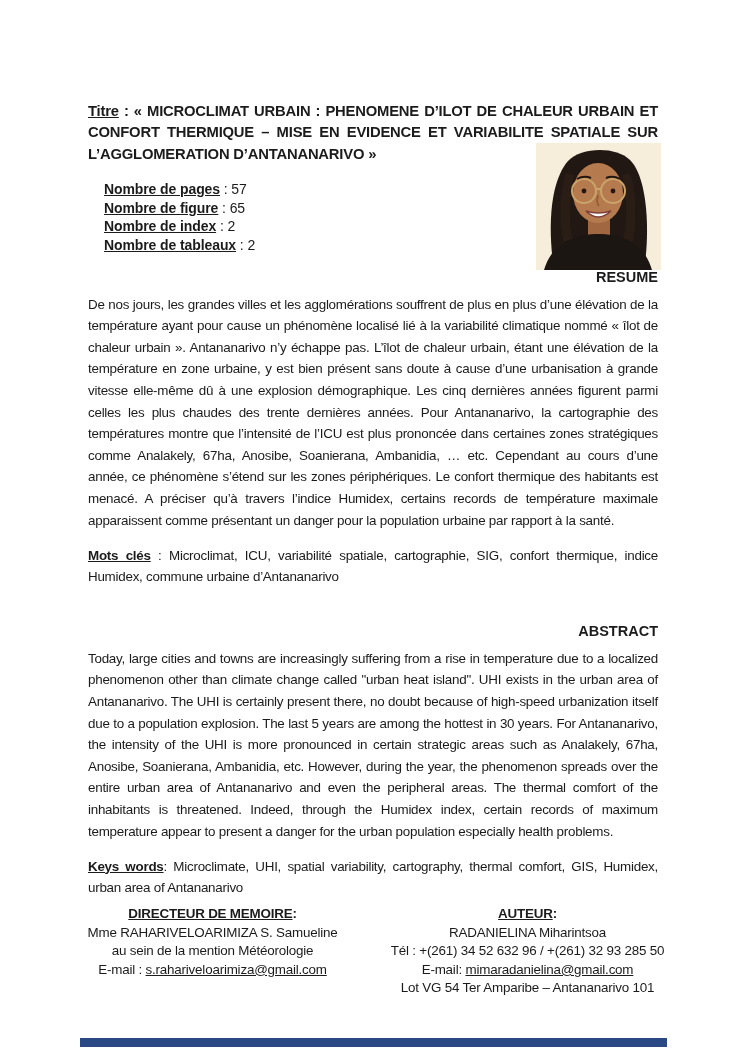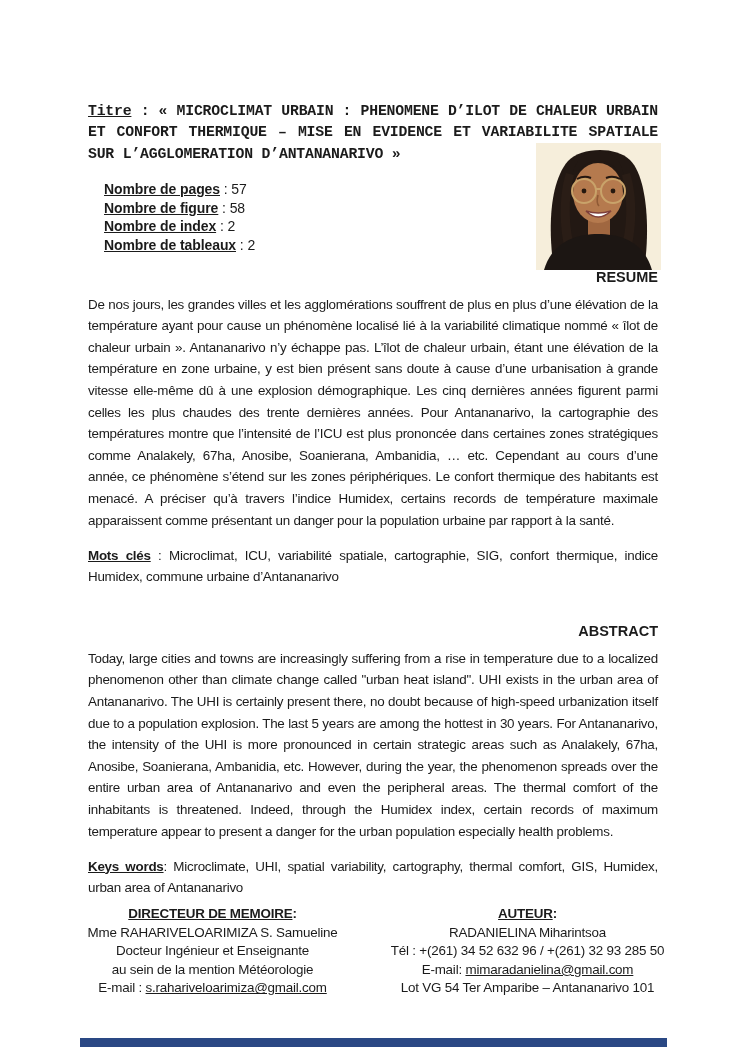--- a/index.html
+++ b/index.html
@@ -21,21 +21,20 @@
     left: 88px;
     top: 86px;
     width: 570px;
   }
   .doc-title {
     font-size: 14.8px;
     font-weight: bold;
     line-height: 21.5px;
     letter-spacing: -0.2px;
     text-align: justify;
-    font-family: Liberation Mono, monospace;
   }
   .u { text-decoration: underline; }
   .stats {
     margin-top: 15px;
   }
   .stat-row {
     font-size: 14px;
     line-height: 18.6px;
     letter-spacing: -0.1px;
   }
@@ -103,21 +102,21 @@
 <body>
 
 <div class="page">
 
   <div class="content">
 
     <p class="doc-title"><span class="u">Titre</span><span> : « MICROCLIMAT URBAIN : PHENOMENE D’ILOT DE CHALEUR URBAIN ET CONFORT THERMIQUE – MISE EN EVIDENCE ET VARIABILITE SPATIALE SUR L’AGGLOMERATION D’ANTANANARIVO »</span></p>
 
     <div class="stats">
       <div class="stat-row"><span class="stat-label">Nombre de pages</span><span> : </span><span>57</span></div>
-      <div class="stat-row"><span class="stat-label">Nombre de figure</span><span> : </span><span>58</span></div>
+      <div class="stat-row"><span class="stat-label">Nombre de figure</span><span> : </span><span>65</span></div>
       <div class="stat-row"><span class="stat-label">Nombre de index</span><span> : </span><span>2</span></div>
       <div class="stat-row"><span class="stat-label">Nombre de tableaux</span><span> : </span><span>2</span></div>
     </div>
 
     <div class="section-heading">RESUME</div>
 
     <p class="para">De nos jours, les grandes villes et les agglomérations souffrent de plus en plus d’une élévation de la température ayant pour cause un phénomène localisé lié à la variabilité climatique nommé « îlot de chaleur urbain ». Antananarivo n’y échappe pas. L’îlot de chaleur urbain, étant une élévation de la température en zone urbaine, y est bien présent sans doute à cause d’une urbanisation à grande vitesse elle-même dû à une explosion démographique. Les cinq dernières années figurent parmi celles les plus chaudes des trente dernières années. Pour Antananarivo, la cartographie des températures montre que l’intensité de l’ICU est plus prononcée dans certaines zones stratégiques comme Analakely, 67ha, Anosibe, Soanierana, Ambanidia, … etc. Cependant au cours d’une année, ce phénomène s’étend sur les zones périphériques. Le confort thermique des habitants est menacé. A préciser qu’à travers l’indice Humidex, certains records de température maximale apparaissent comme présentant un danger pour la population urbaine par rapport à la santé.</p>
 
     <p class="keywords"><span class="kw-label">Mots clés</span><span> : Microclimat, ICU, variabilité spatiale, cartographie, SIG, confort thermique, indice Humidex, commune urbaine d’Antananarivo</span></p>
 
@@ -159,21 +158,20 @@
       <path d="M50,68 Q62,80 75,68 Q62,72 50,68 Z" fill="#ffffff" stroke="#7e3f38" stroke-width="1.5"></path>
 
       <path d="M8,127 C16,100 38,91 62,91 C87,91 108,100 116,127 Z" fill="#1c1613"></path>
     </svg>
   </div>
 
   <div class="footer">
     <div class="footer-col">
       <div><span class="footer-heading u">DIRECTEUR DE MEMOIRE</span><span class="footer-heading">:</span></div>
       <div>Mme RAHARIVELOARIMIZA S. Samueline</div>
-      <div>Docteur Ingénieur et Enseignante</div>
       <div>au sein de la mention Météorologie</div>
       <div><span>E-mail : </span><span class="email-link">s.rahariveloarimiza@gmail.com</span></div>
     </div>
     <div class="footer-col">
       <div><span class="footer-heading u">AUTEUR</span><span class="footer-heading">:</span></div>
       <div>RADANIELINA Miharintsoa</div>
       <div>Tél : +(261) 34 52 632 96 / +(261) 32 93 285 50</div>
       <div><span>E-mail: </span><span class="email-link">mimaradanielina@gmail.com</span></div>
       <div>Lot VG 54 Ter Amparibe – Antananarivo 101</div>
     </div>

